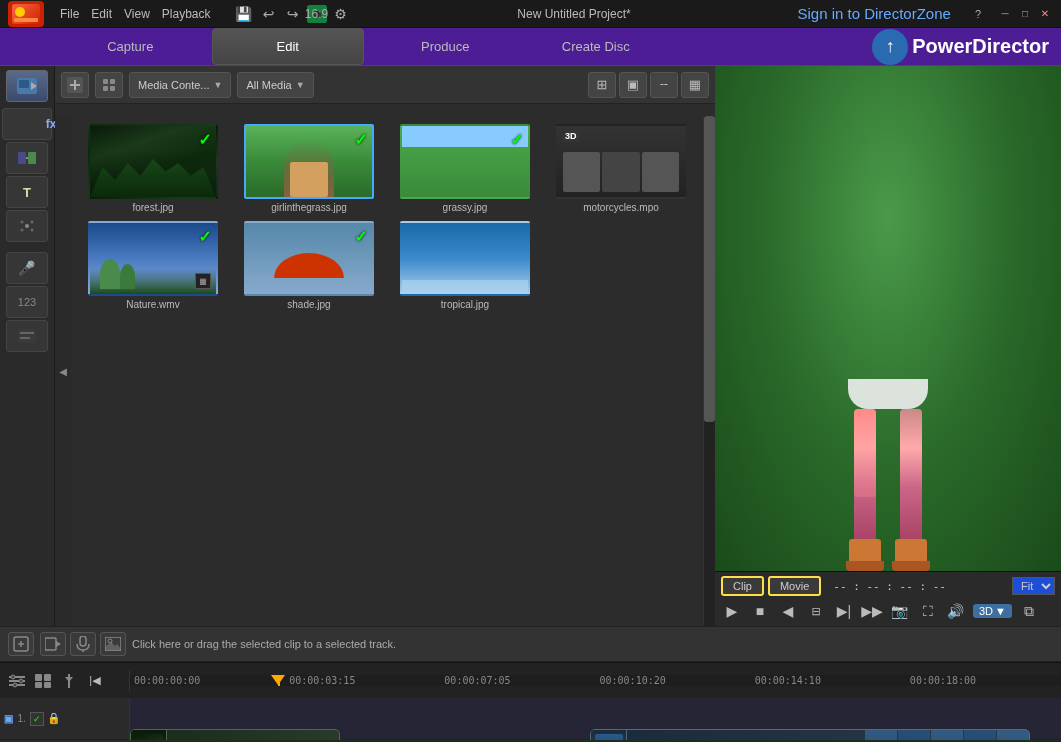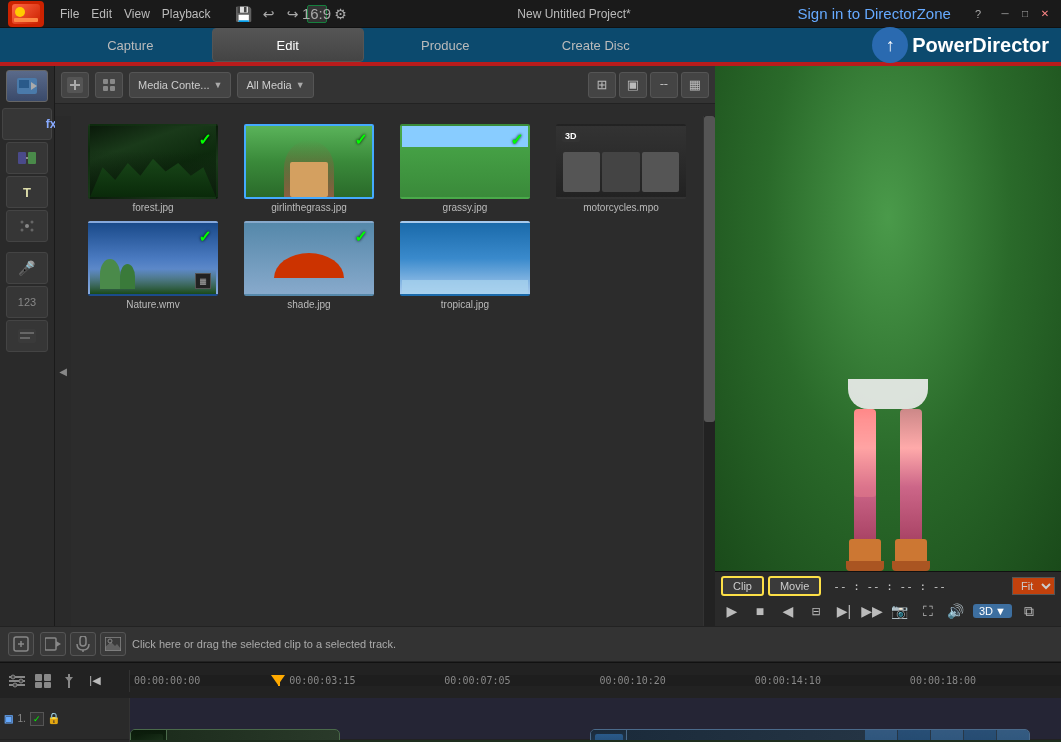--- a/index.html
+++ b/index.html
@@ -10,21 +10,21 @@
     .menu-items { display: flex; gap: 12px; color: #bbb; font-size: 12px; }
     .menu-item { cursor: pointer; }
     .toolbar-icons { display: flex; gap: 4px; align-items: center; margin-left: 8px; }
     .toolbar-icon { width: 20px; height: 18px; display: flex; align-items: center; justify-content: center; color: #aaa; font-size: 14px; cursor: pointer; }
     .project-title { flex: 1; text-align: center; color: #bbb; font-size: 12px; }
     .signin-link { color: #6af; font-size: 15px; cursor: pointer; margin-right: 8px; }
     .window-controls { display: flex; gap: 4px; }
     .win-btn { width: 16px; height: 16px; display: flex; align-items: center; justify-content: center; color: #aaa; font-size: 10px; cursor: pointer; }
 
     
-    #navtabs { display: flex; align-items: center; background: #0c4a6e; height: 38px; border-bottom: 4px solid #b91c1c; }
+    #navtabs { display: flex; align-items: center; background: #4c1d95; height: 38px; border-bottom: 1px solid #b91c1c; }
     .nav-tab { flex: 1; text-align: center; color: #bbb; font-size: 13px; cursor: pointer; height: 100%; display: flex; align-items: center; justify-content: center; }
     .nav-tab.active { background: linear-gradient(180deg, #555 0%, #444 100%); color: #fff; border: 1px solid #555; border-radius: 4px; margin: 3px 6px; }
 
     
     #main { display: flex; height: 672px; }
 
     
     #sidebar { width: 55px; background: #2a2a2a; border-right: 1px solid #1a1a1a; display: flex; flex-direction: column; align-items: center; padding-top: 4px; gap: 2px; }
     .sidebar-btn { width: 42px; height: 32px; background: #363636; border: 1px solid #444; border-radius: 3px; display: flex; align-items: center; justify-content: center; cursor: pointer; color: #aaa; font-size: 16px; }
     .sidebar-btn.active { background: #4a4a4a; border-color: #666; }
@@ -49,21 +49,21 @@
     .media-thumb .badge-3d { position: absolute; top: 4px; left: 4px; background: #333; color: #fff; font-size: 9px; font-weight: bold; padding: 1px 3px; border-radius: 2px; }
     .media-label { font-size: 10px; color: #bbb; margin-top: 3px; text-align: right; max-width: 130px; overflow: hidden; text-overflow: ellipsis; white-space: nowrap; }
 
     
     #preview-panel { flex: 1; background: #222; display: flex; flex-direction: column; }
     #preview-video { flex: 1; background: #000; position: relative; overflow: hidden; }
     #preview-controls { padding: 4px 6px; background: #2a2a2a; border-top: 1px solid #111; }
     .preview-mode-btns { display: flex; gap: 4px; margin-bottom: 4px; align-items: center; }
     .mode-btn { padding: 2px 10px; background: #3a3a3a; border: 2px solid #fde047; border-radius: 3px; color: #ccc; font-size: 11px; cursor: pointer; }
     .timecode { color: #ccc; font-size: 11px; padding: 0 8px; font-family: monospace; }
-    .fit-select { background: #c2410c; border: 1px solid #555; color: #ccc; font-size: 11px; padding: 1px 4px; margin-left: auto; cursor: pointer; border-radius: 0; }
+    .fit-select { background: #1d4ed8; border: 1px solid #555; color: #ccc; font-size: 11px; padding: 1px 4px; margin-left: auto; cursor: pointer; border-radius: 0; }
     .playback-btns { display: flex; gap: 6px; align-items: center; }
     .play-btn { width: 22px; height: 22px; display: flex; align-items: center; justify-content: center; cursor: pointer; color: #bbb; font-size: 14px; }
     .play-3d-btn { background: #3d6fa0; border-radius: 3px; padding: 1px 6px; color: #fff; font-size: 11px; cursor: pointer; display: flex; align-items: center; gap: 2px; }
 
     
     #add-clip-bar { height: 36px; background: #333; border-top: 1px solid #222; border-bottom: 1px solid #222; display: flex; align-items: center; padding: 0 8px; gap: 6px; color: #aaa; font-size: 11px; }
     .add-clip-icons { display: flex; gap: 4px; }
     .clip-icon-btn { width: 26px; height: 24px; background: #3a3a3a; border: 1px solid #555; border-radius: 3px; display: flex; align-items: center; justify-content: center; cursor: pointer; color: #bbb; font-size: 12px; }
 
     
@@ -121,21 +121,21 @@
   <div class="menu-items">
     <span class="menu-item">File</span>
     <span class="menu-item">Edit</span>
     <span class="menu-item">View</span>
     <span class="menu-item">Playback</span>
   </div>
   <div class="toolbar-icons">
     <div class="toolbar-icon">💾</div>
     <div class="toolbar-icon">↩</div>
     <div class="toolbar-icon">↪</div>
-    <div class="toolbar-icon" style="font-size:15px;background:#333;border:1px solid #15803d;padding:1px 4px;border-radius:2px;">16:9</div>
+    <div class="toolbar-icon" style="font-size:12px;background:#333;border:6px solid #15803d;padding:1px 4px;border-radius:2px;">16:9</div>
     <div class="toolbar-icon">⚙</div>
   </div>
   <div class="project-title">New Untitled Project*</div>
   <span class="signin-link">Sign in to DirectorZone</span>
   <span style="color:#aaa;cursor:pointer;">?</span>
   <div class="window-controls">
     <div class="win-btn">─</div>
     <div class="win-btn">□</div>
     <div class="win-btn" style="color:#f88;">✕</div>
   </div>

